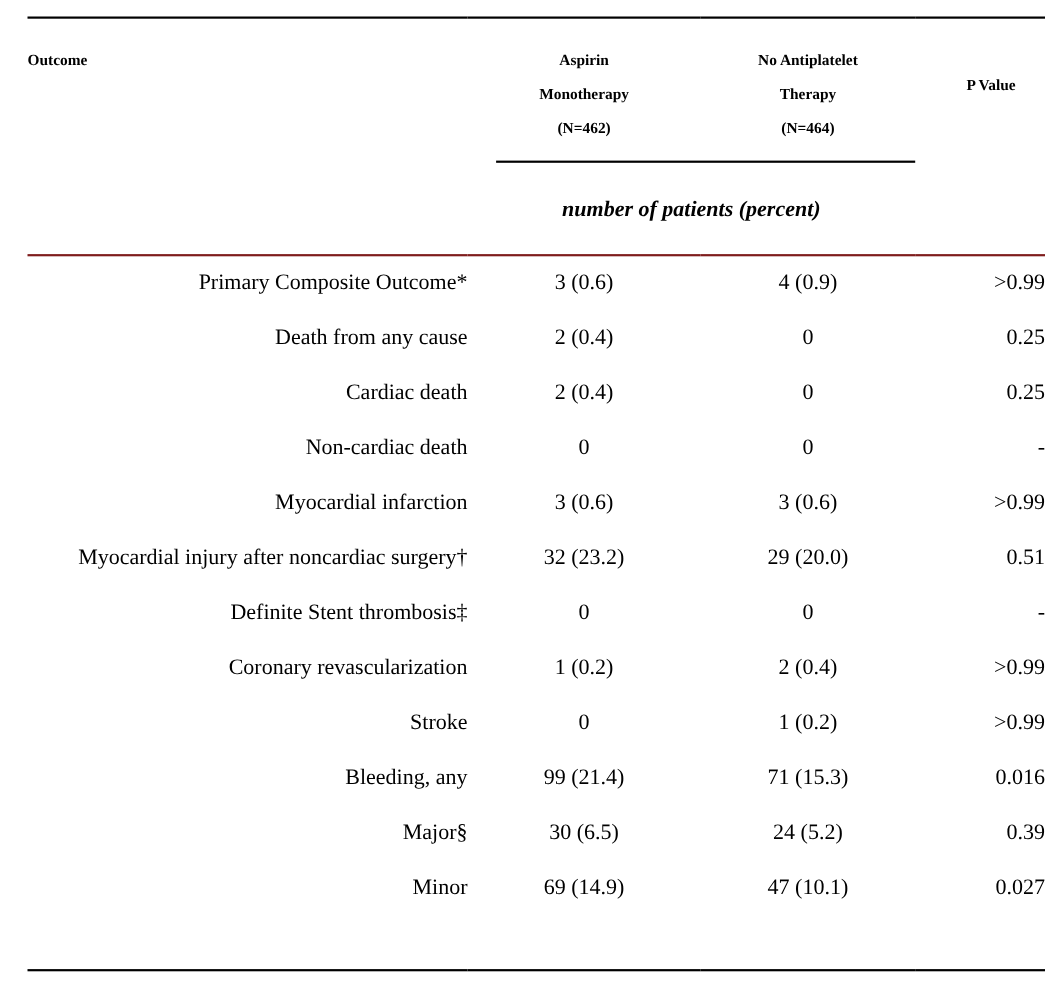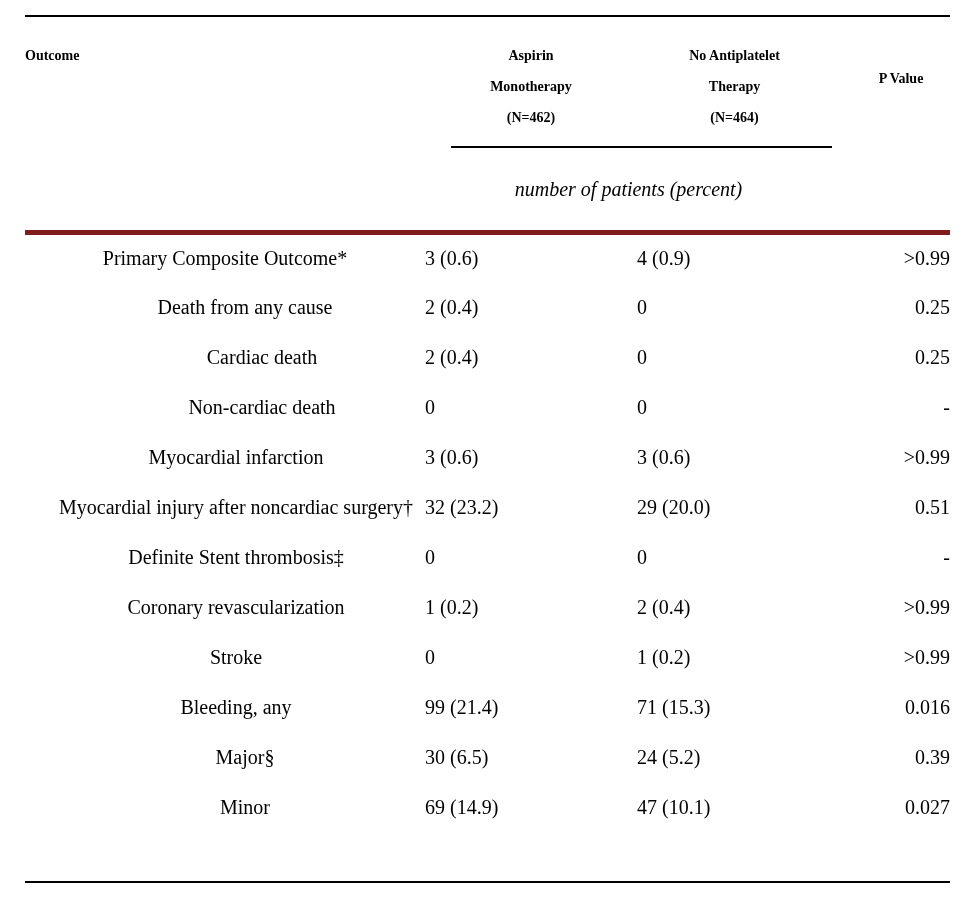--- a/index.html
+++ b/index.html
@@ -39,35 +39,35 @@
   .group-head span { display: block; }
 
   .spanner-row { height: 16px; }
   .spanner-row .spanner-rule {
     height: 14px;
     margin-left: 26px;
     border-bottom: 2px solid #000;
   }
 
   .note-row { height: 83px; }
-  .note-row td { border-bottom: 5px solid #7f1d1d; }
+  .note-row td { border-bottom: 2px solid #7f1d1d; font-weight: bold; }
   td.unit-note {
     text-align: center;
     vertical-align: middle;
     font-style: italic;
     font-size: 20px;
   }
 
   tbody td {
     font-size: 20px;
     height: 50px;
     vertical-align: middle;
   }
-  td.label-cell { text-align: center; }
-  td.val-cell   { }
+  td.label-cell { text-align: right; }
+  td.val-cell   { text-align: center; }
   td.p-cell     { text-align: right; padding-left: 20px; }
   .indent-0 { padding-left: 0; }
   .indent-1 { padding-left: 22px; }
   .indent-2 { padding-left: 40px; }
   .indent-3 { padding-left: 74px; }
   tr.spacer-row { height: 16px; }
 </style>
 </head>
 <body>
 

